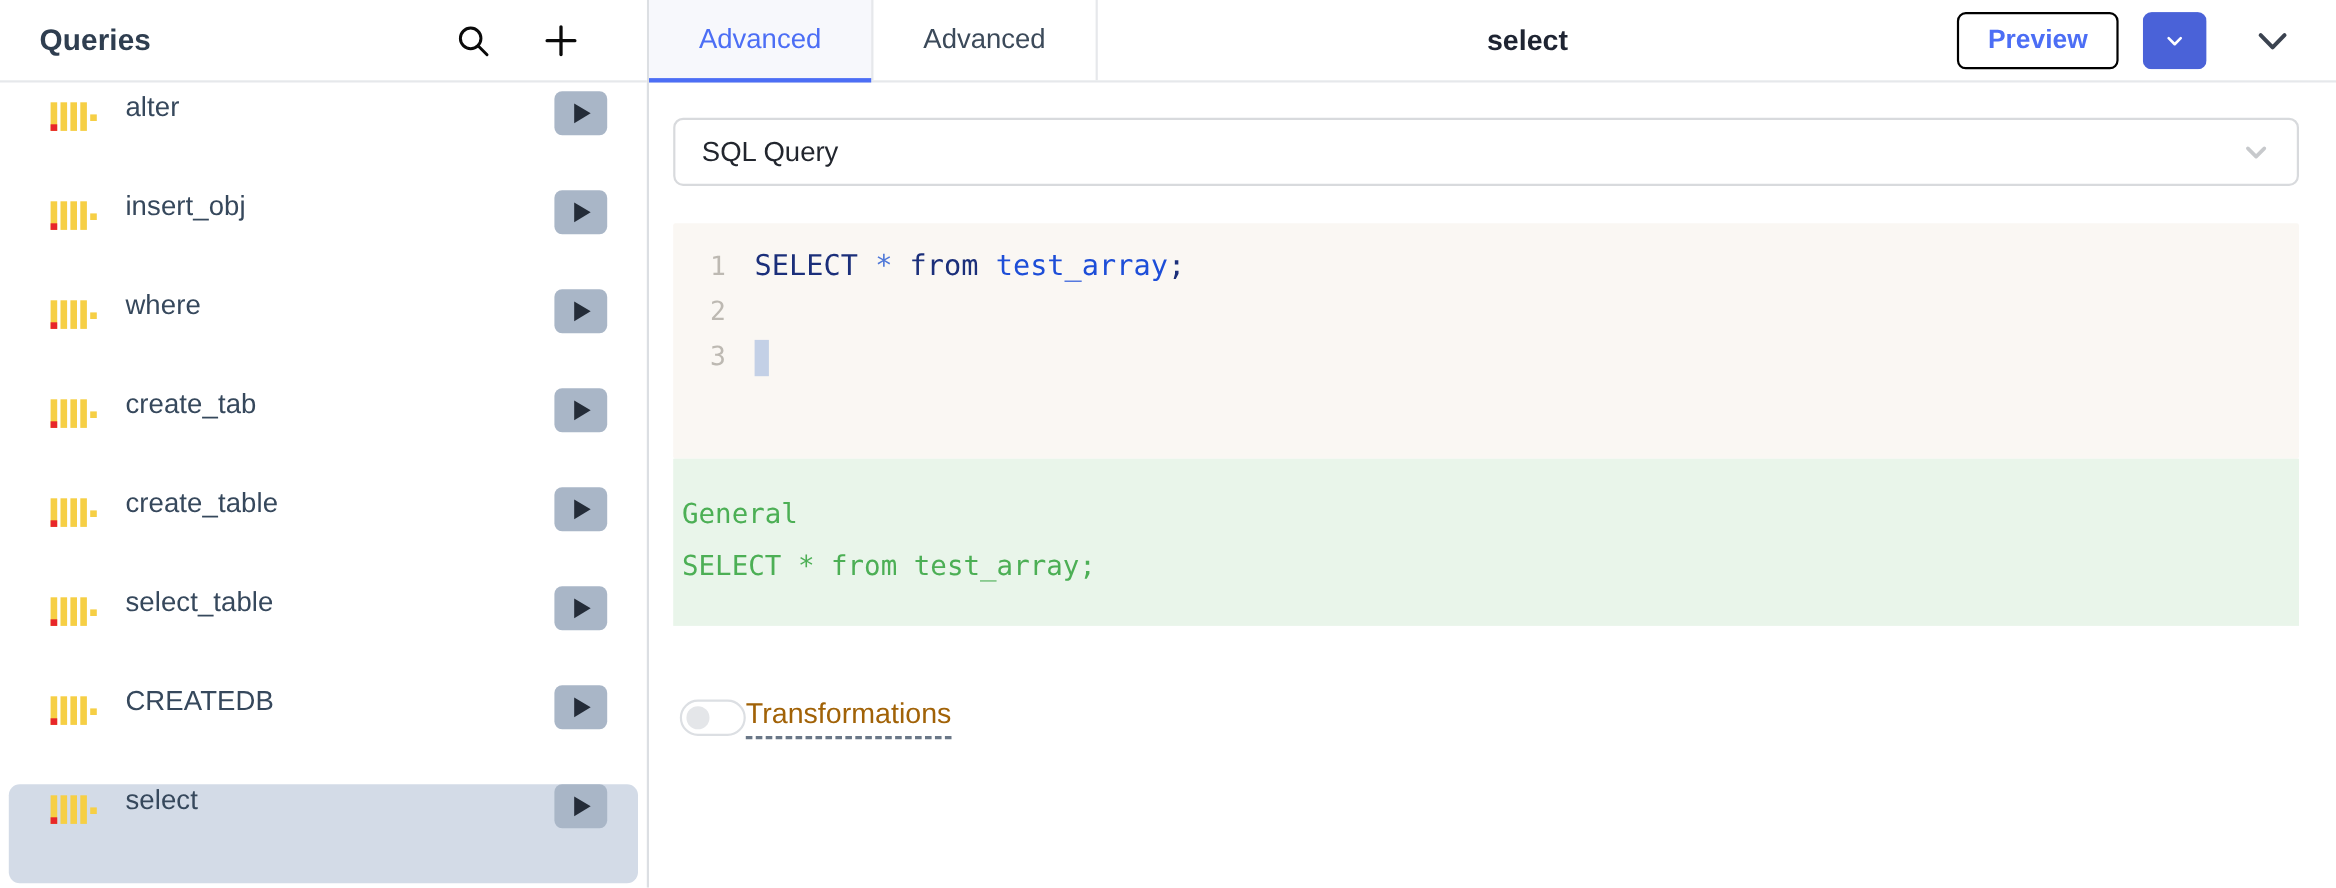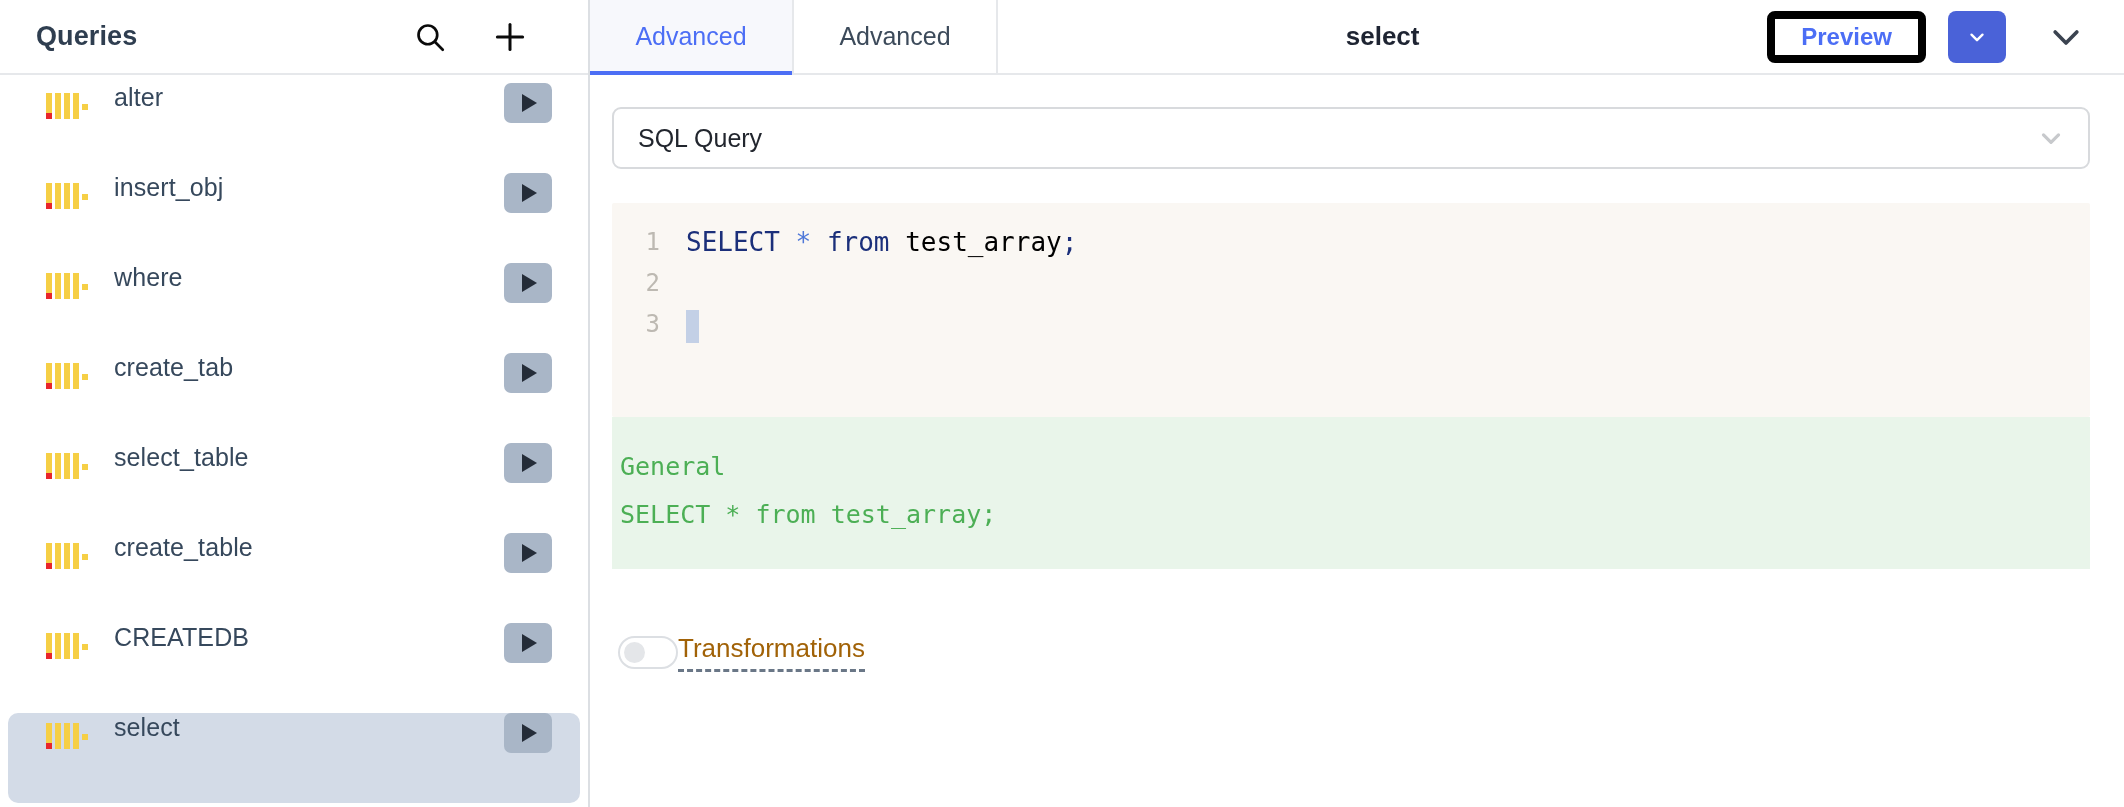--- a/index.html
+++ b/index.html
@@ -99,21 +99,21 @@
     display: flex; align-items: center; justify-content: center;
     font-size: 26px; font-weight: 700; color: #1e2432;
     min-width: 0;
   }
   .topbar-actions {
     display: flex; align-items: center; gap: 22px;
     padding-right: 28px;
   }
   .btn-preview {
     height: 52px; padding: 0 26px;
-    border: 8px solid #000000; border-radius: 8px;
+    border: 2px solid #000000; border-radius: 8px;
     background: #fff; color: #4c6ef5;
     font-size: 24px; font-weight: 600;
     display: flex; align-items: center; cursor: pointer;
     font-family: "Liberation Sans", sans-serif;
   }
   .btn-saverun {
     height: 52px; display: flex; align-items: stretch;
     border-radius: 8px; overflow: hidden; cursor: pointer;
   }
   .btn-saverun .main-seg {
@@ -163,21 +163,21 @@
     font-family: "DejaVu Sans Mono", monospace;
     padding-right: 14px; line-height: 34px;
   }
   .code {
     font-family: "DejaVu Sans Mono", monospace;
     font-size: 26px; line-height: 34px; white-space: pre;
     padding-left: 12px;
   }
   .tok-kw   { color: #1b2f7a; }
   .tok-star { color: #4f78d8; }
-  .tok-id   { color: #000000; }
+  .tok-id   { color: #1d4ed8; }
   .tok-punc { color: #1b2f7a; }
   .caret {
     display: inline-block; width: 13px; height: 33px;
     background: #c3d0e6; vertical-align: middle; margin-top: 1px;
   }
 
   .output {
     background: #e9f5ea;
     padding: 26px 0 30px 0;
   }
@@ -304,37 +304,37 @@
           <span class="q-icon">
             <svg width="48" height="48" viewBox="0 0 48 48">
               <rect x="4" y="10" width="6" height="26" fill="#f6cf45"></rect>
               <rect x="13" y="10" width="6" height="26" fill="#f6cf45"></rect>
               <rect x="22" y="10" width="6" height="26" fill="#f6cf45"></rect>
               <rect x="31" y="10" width="6" height="26" fill="#f6cf45"></rect>
               <rect x="4" y="30" width="6" height="6" fill="#e8262a"></rect>
               <rect x="40" y="21" width="6" height="6" fill="#f6cf45"></rect>
             </svg>
           </span>
+          <span class="q-label">create_table</span>
+          <span class="run-btn">
+            <span class="tri"></span>
+          </span>
+        </div>
+        <div class="query-row">
+          <span class="q-icon">
+            <svg width="48" height="48" viewBox="0 0 48 48">
+              <rect x="4" y="10" width="6" height="26" fill="#f6cf45"></rect>
+              <rect x="13" y="10" width="6" height="26" fill="#f6cf45"></rect>
+              <rect x="22" y="10" width="6" height="26" fill="#f6cf45"></rect>
+              <rect x="31" y="10" width="6" height="26" fill="#f6cf45"></rect>
+              <rect x="4" y="30" width="6" height="6" fill="#e8262a"></rect>
+              <rect x="40" y="21" width="6" height="6" fill="#f6cf45"></rect>
+            </svg>
+          </span>
           <span class="q-label">select_table</span>
-          <span class="run-btn">
-            <span class="tri"></span>
-          </span>
-        </div>
-        <div class="query-row">
-          <span class="q-icon">
-            <svg width="48" height="48" viewBox="0 0 48 48">
-              <rect x="4" y="10" width="6" height="26" fill="#f6cf45"></rect>
-              <rect x="13" y="10" width="6" height="26" fill="#f6cf45"></rect>
-              <rect x="22" y="10" width="6" height="26" fill="#f6cf45"></rect>
-              <rect x="31" y="10" width="6" height="26" fill="#f6cf45"></rect>
-              <rect x="4" y="30" width="6" height="6" fill="#e8262a"></rect>
-              <rect x="40" y="21" width="6" height="6" fill="#f6cf45"></rect>
-            </svg>
-          </span>
-          <span class="q-label">create_table</span>
           <span class="run-btn">
             <span class="tri"></span>
           </span>
         </div>
         <div class="query-row">
           <span class="q-icon">
             <svg width="48" height="48" viewBox="0 0 48 48">
               <rect x="4" y="10" width="6" height="26" fill="#f6cf45"></rect>
               <rect x="13" y="10" width="6" height="26" fill="#f6cf45"></rect>
               <rect x="22" y="10" width="6" height="26" fill="#f6cf45"></rect>

